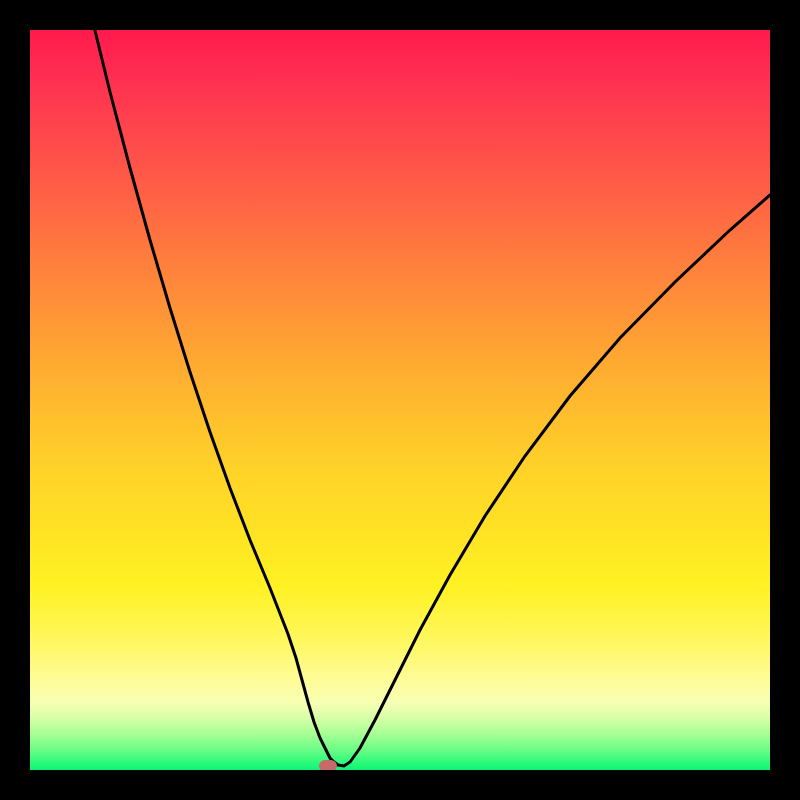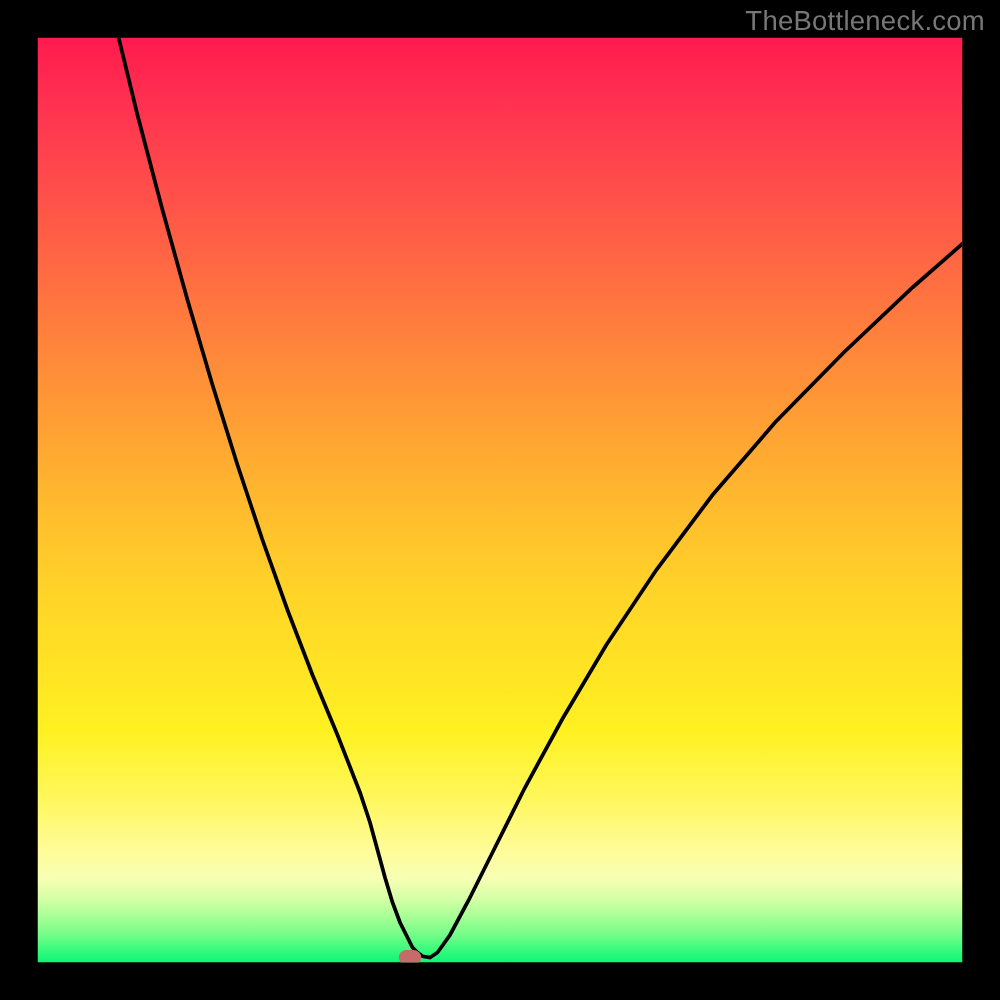--- a/index.html
+++ b/index.html
@@ -65,21 +65,20 @@
     border-radius: 6px / 6px;
     background: #c76a6a;
     transform: translate(-50%, -50%);
   }
 </style>
 </head>
 <body>
 
 <div class="frame">
 
-  <div class="attribution">TheBottleneck.com</div>
 
   <div class="plot-area">
     <div class="gradient"></div>
 
     <svg class="curve-svg" viewBox="0 0 740 740" preserveAspectRatio="none">
       <path fill="none" stroke="#000" stroke-width="3" stroke-linecap="round" d="M60,-20 L80,62 L100,138 L120,210 L140,278 L160,342 L180,402 L200,458 L220,510 L240,558 L258,604 L266,628 L272,650 L278,672 L284,692 L290,708 L296,720 L300,728 L304,732 L308,735 L314,736 L320,732 L330,718 L345,690 L365,650 L390,600 L420,545 L455,486 L495,426 L540,366 L590,308 L645,252 L700,200 L740,165"></path>
     </svg>
 
     <div class="marker" style="left: 298.22px; top: 735.56px;"></div>
   </div>

